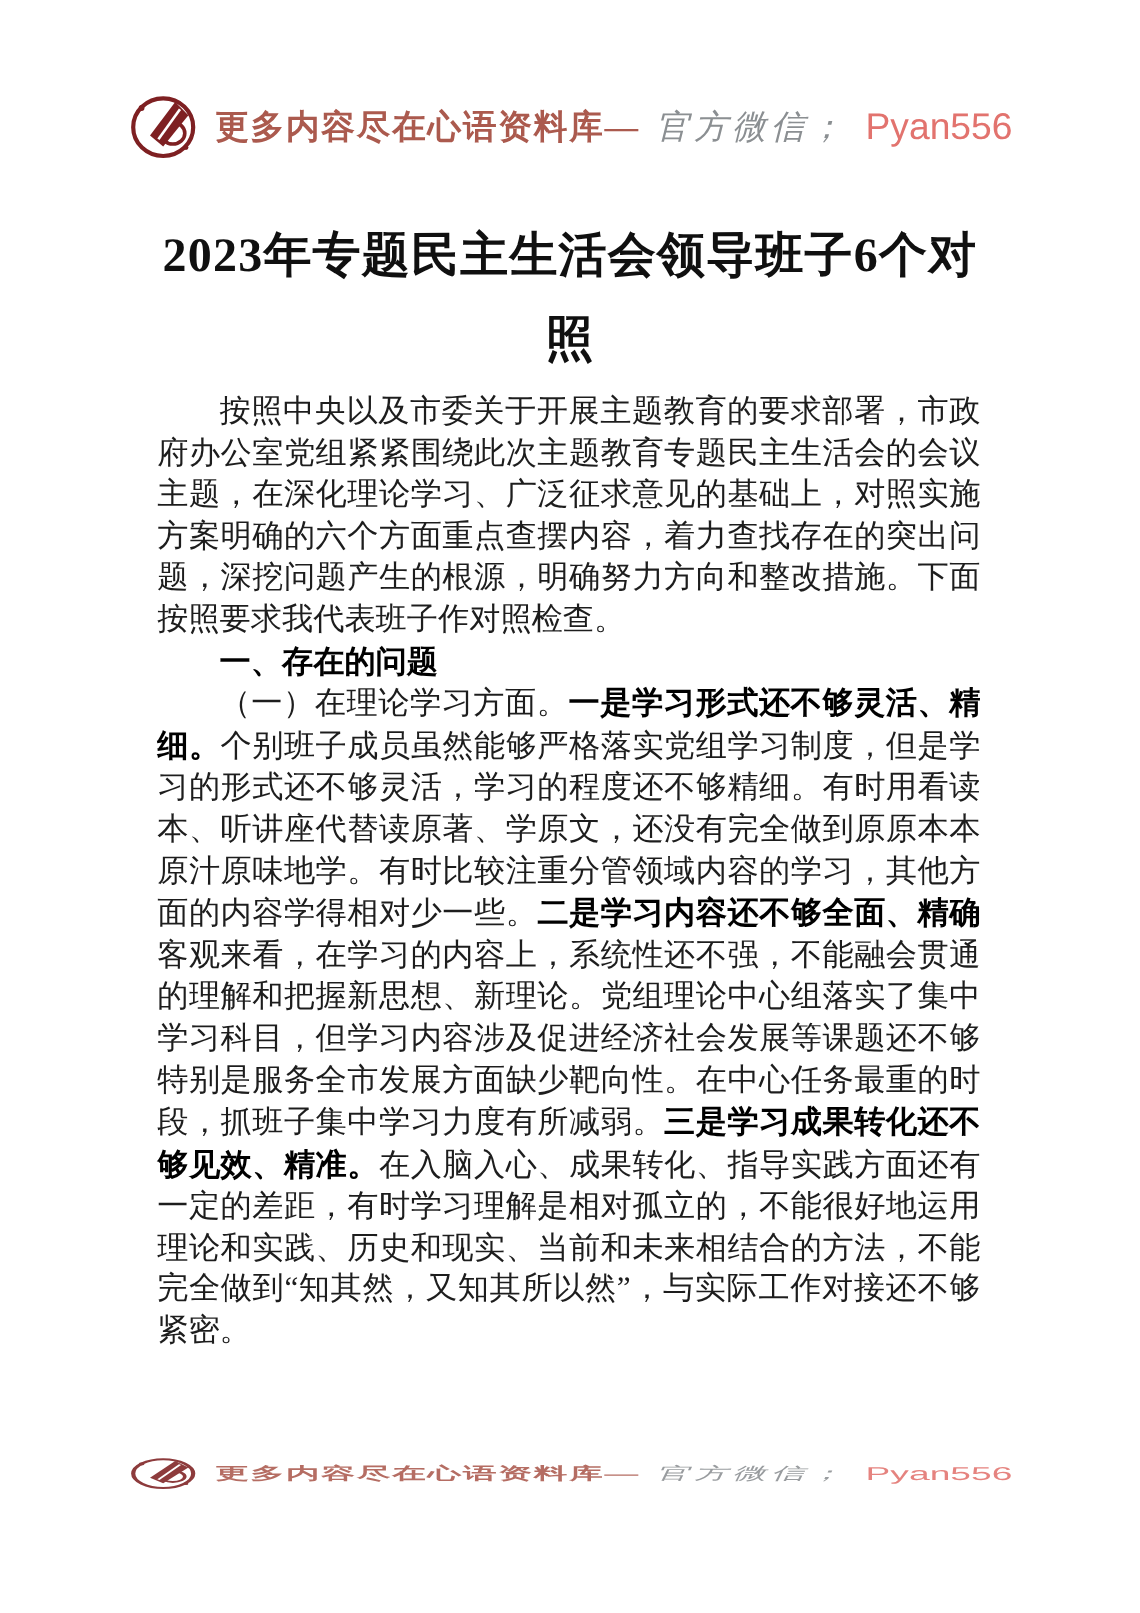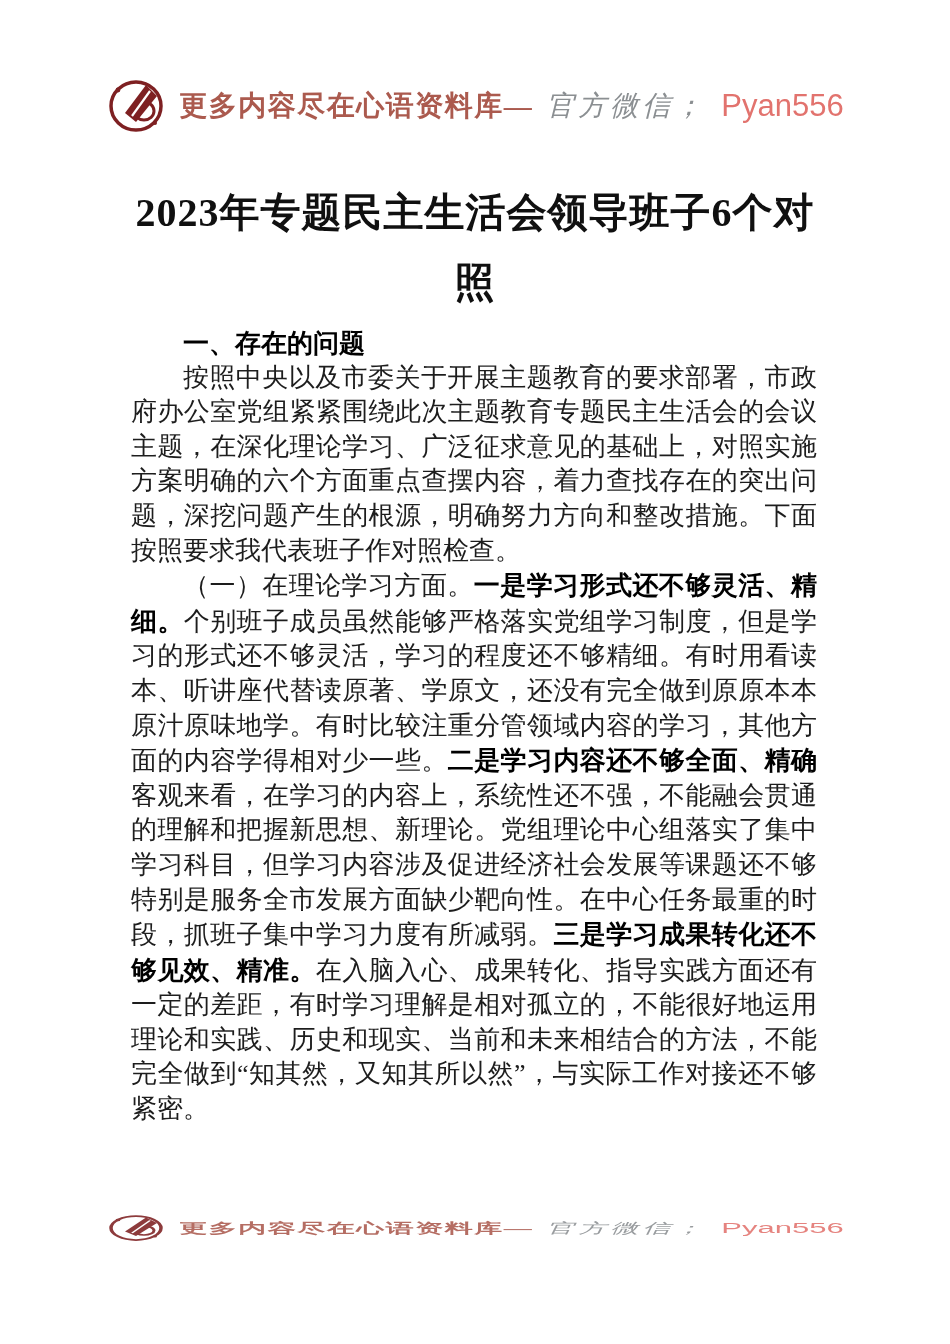--- a/index.html
+++ b/index.html
@@ -57,22 +57,22 @@
     <span class="wm-prefix">更多内容尽在心语资料库—</span>
     <span class="wm-label">官方微信；</span>
     <span class="wm-account">Pyan556</span>
   </div>
 
   <h1 class="doc-title">
     <span class="tline">2023年专题民主生活会领导班子6个对照</span>
   </h1>
 
   <div class="content">
+    <p class="para"><span>按照中央以及市委关于开展主题教育的要求部署，市政府办公室党组紧紧围绕此次主题教育专题民主生活会的会议主题，在深化理论学习、广泛征求意见的基础上，对照实施方案明确的六个方面重点查摆内容，着力查找存在的突出问题，深挖问题产生的根源，明确努力方向和整改措施。下面按照要求我代表班子作对照检查。</span></p>
     <p class="para heading">一、存在的问题</p>
-    <p class="para"><span>按照中央以及市委关于开展主题教育的要求部署，市政府办公室党组紧紧围绕此次主题教育专题民主生活会的会议主题，在深化理论学习、广泛征求意见的基础上，对照实施方案明确的六个方面重点查摆内容，着力查找存在的突出问题，深挖问题产生的根源，明确努力方向和整改措施。下面按照要求我代表班子作对照检查。</span></p>
     <p class="para"><span class="run-kai">（一）在理论学习方面。</span><span class="run-bold">一是学习形式还不够灵活、精细。</span><span>个别班子成员虽然能够严格落实党组学习制度，但是学习的形式还不够灵活，学习的程度还不够精细。有时用看读本、听讲座代替读原著、学原文，还没有完全做到原原本本原汁原味地学。有时比较注重分管领域内容的学习，其他方面的内容学得相对少一些。</span><span class="run-bold">二是学习内容还不够全面、精确</span><span>客观来看，在学习的内容上，系统性还不强，不能融会贯通的理解和把握新思想、新理论。党组理论中心组落实了集中学习科目，但学习内容涉及促进经济社会发展等课题还不够特别是服务全市发展方面缺少靶向性。在中心任务最重的时段，抓班子集中学习力度有所减弱。</span><span class="run-bold">三是学习成果转化还不够见效、精准。</span><span>在入脑入心、成果转化、指导实践方面还有一定的差距，有时学习理解是相对孤立的，不能很好地运用理论和实践、历史和现实、当前和未来相结合的方法，不能完全做到“知其然，又知其所以然”，与实际工作对接还不够紧密。</span></p>
   </div>
 
   <div class="watermark bottom">
     <span class="wm-logo">
       <svg width="62" height="58" viewBox="0 0 62 58" aria-hidden="true">
         <ellipse cx="30" cy="29" rx="25" ry="24" fill="none" stroke="#7e2022" stroke-width="3.5"></ellipse>
         <path d="M28 34 A10 9 0 1 0 38 25" fill="none" stroke="#7e2022" stroke-width="3"></path>
         <path d="M40 8 L51 19 L30 45 L19 36 Z" fill="#7e2022"></path>
         <line x1="44" y1="14" x2="26" y2="39" stroke="#ffffff" stroke-width="2.2"></line>

